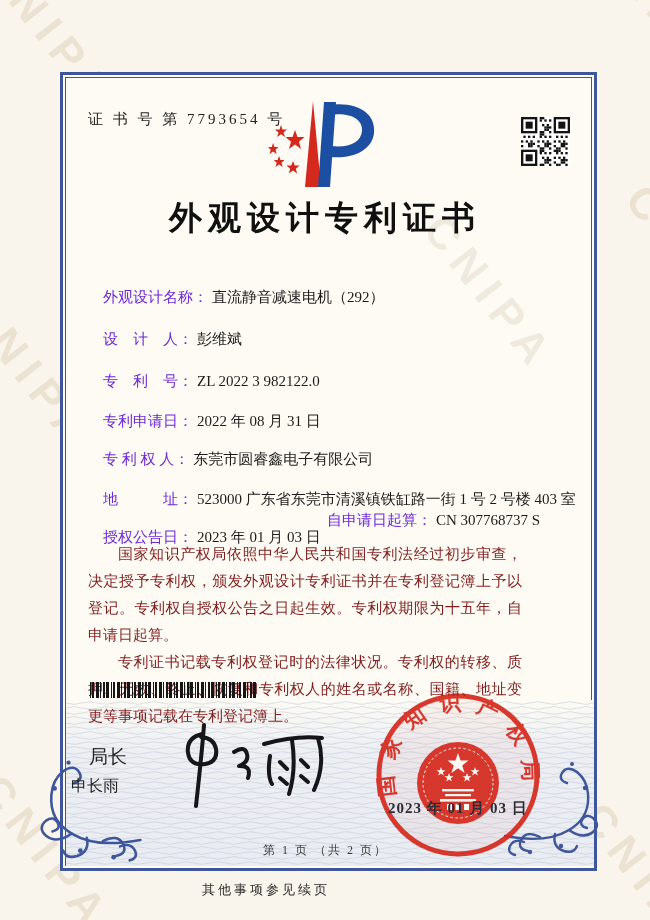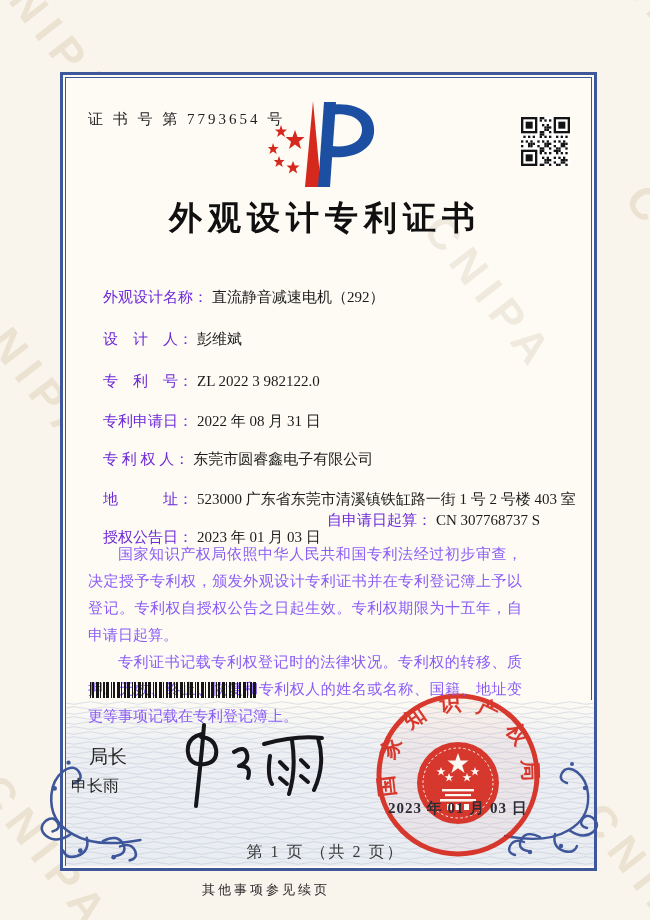--- a/index.html
+++ b/index.html
@@ -39,41 +39,41 @@
   #qr{position:absolute;left:521px;top:117px;width:49px;height:49px;z-index:5;background:#fff;}
 
   
   .row{position:absolute;left:88px;width:470px;font-size:15px;color:#1b1b1b;z-index:5;
       white-space:pre;}
   .flabel{color:#6d28d9;}
   .fvalue{margin-left:4px;}
   .cell2{position:absolute;left:239px;top:0;}
 
   
-  #body-text{position:absolute;left:88px;top:541px;width:434px;z-index:5;color:#8b5cf6;
+  #body-text{position:absolute;left:88px;top:541px;width:434px;z-index:5;color:#7f1d1d;
       font-size:15px;line-height:27px;text-align:justify;}
   #body-text p{margin:0;text-indent:2em;}
 
   
   #barcode{position:absolute;left:90px;top:682px;width:172px;height:16px;z-index:5;}
   #barcode rect{fill:#161616;}
 
   
   #director-title{position:absolute;left:89px;top:744px;font-size:19px;color:#242424;z-index:5;}
   #director-name{position:absolute;left:71px;top:776px;font-size:16px;color:#242424;z-index:5;}
   #signature{position:absolute;left:168px;top:720px;width:180px;height:92px;z-index:5;}
   #signature path{fill:none;stroke:#15151a;stroke-width:4;stroke-linecap:round;stroke-linejoin:round;}
 
   
   #seal{position:absolute;left:372px;top:689px;width:172px;height:172px;z-index:4;opacity:0.92;}
   #seal-date{position:absolute;left:388px;top:799px;width:180px;font-size:15px;font-weight:bold;
       letter-spacing:1px;color:#2c2c36;z-index:6;}
 
   
-  #page-info{position:absolute;left:60px;top:842px;width:531px;text-align:center;font-size:16px;
+  #page-info{position:absolute;left:60px;top:842px;width:531px;text-align:center;font-size:12px;
       letter-spacing:2px;color:#3a3a3a;z-index:5;}
   #continuation{position:absolute;left:0;top:881px;width:532px;text-align:center;font-size:13px;
       letter-spacing:3px;color:#2a2a2a;z-index:5;}
 </style>
 </head>
 <body>
 
 <div id="page">
 
   <div class="wm" style="left:-42px;top:6px;">CNIPA</div>

